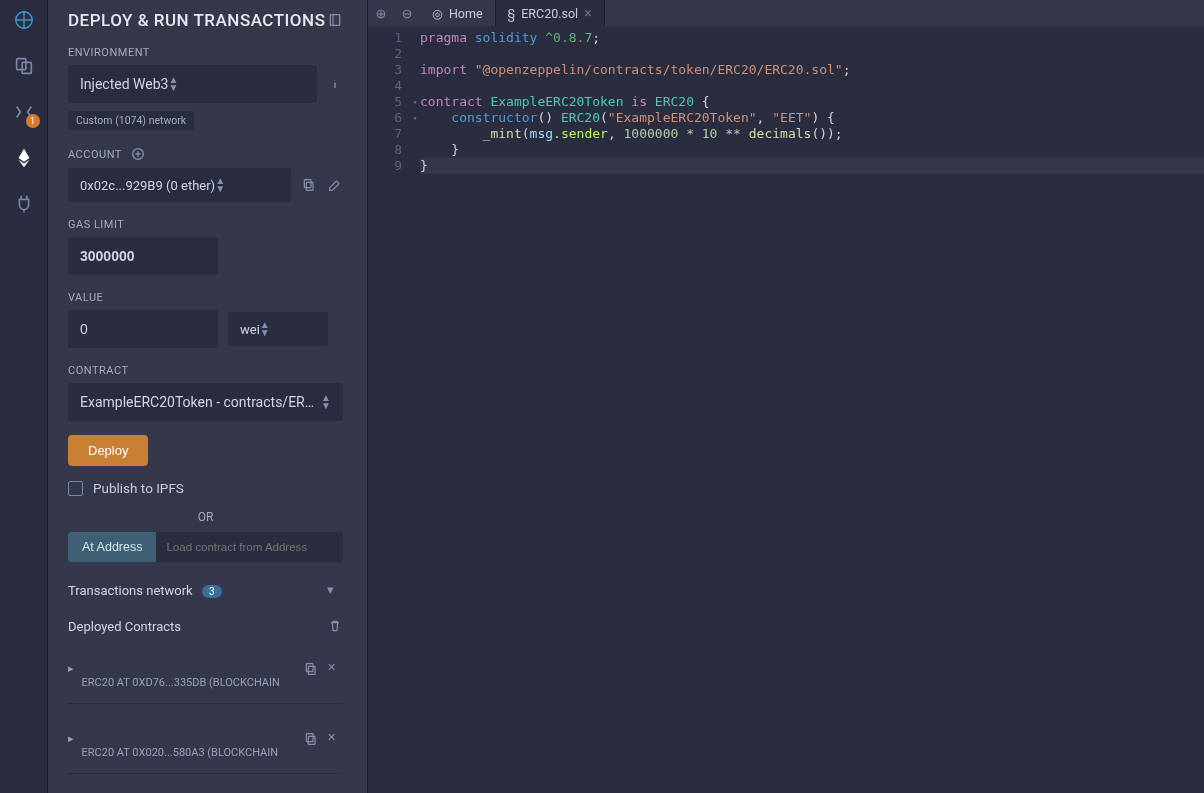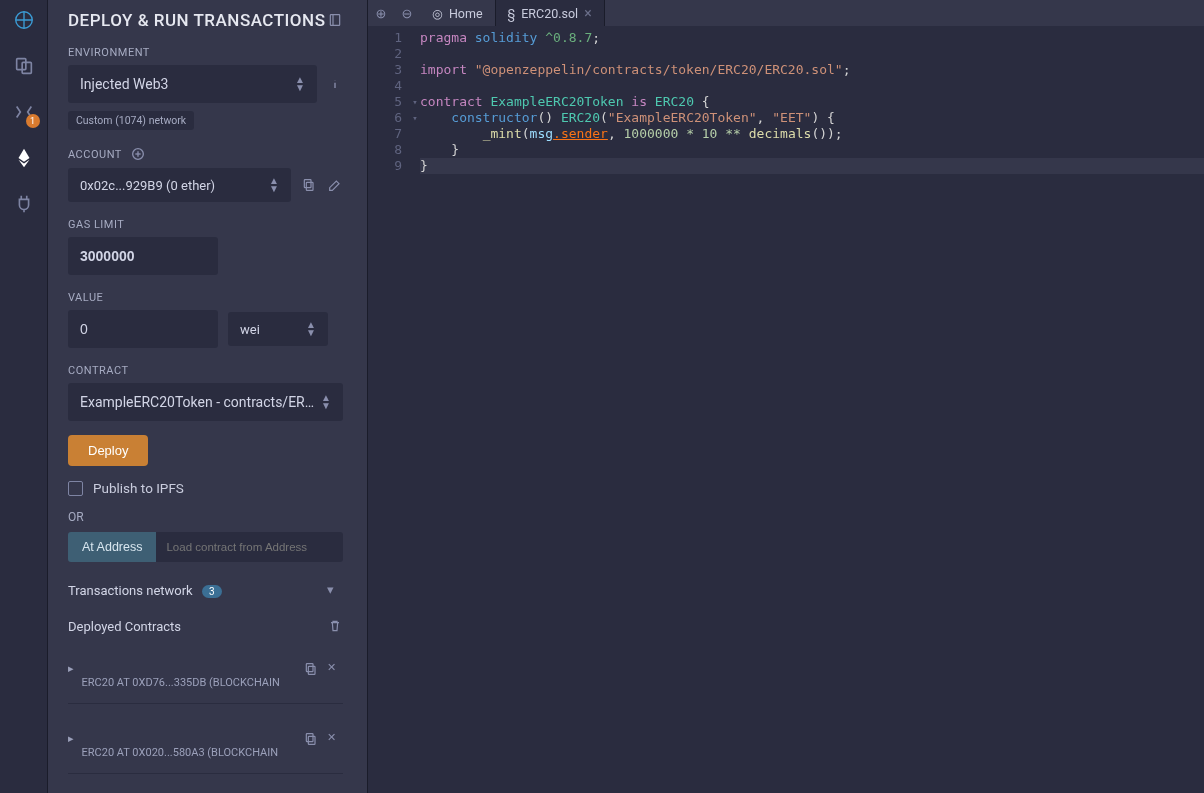--- a/index.html
+++ b/index.html
@@ -48,38 +48,38 @@
 .sidepanel h1 {
   font-size: 17px; font-weight:500; letter-spacing:0.5px;
   color:#e6e8f0;
   display:flex;align-items:center;justify-content:space-between;
 }
 .label { font-size:11px; letter-spacing:0.5px; color:#a6abc2; margin-top:16px; margin-bottom:6px; display:flex;align-items:center;gap:8px;}
 .select, .input {
   background:#2a2c3f; border:none; color:#d2d5e6;
   height:38px; padding:0 12px; border-radius:3px;
   width:100%; font-size:14px;
-  display:flex;align-items:center;justify-content:space-between;
+  display:flex;align-items:center;justify-content:flex-start;
 }
 .select.small{height:34px;font-size:13px;}
 .input { font-size:14px; }
 .row { display:flex; gap:10px; align-items:center; }
 .caret { color:#8a8fad; font-size:10px; line-height:8px;}
 .hint {
   display:inline-block; background:#2a2c3f; color:#a6abc2;
   font-size:10.5px; padding:3px 8px; border-radius:3px; margin-top:8px;
 }
 .btn-deploy {
   background:#c98034; color:#fff; border:none;
   padding:8px 20px; border-radius:4px; font-size:13px;
   margin-top:14px; cursor:pointer;
 }
 .checkbox-row { display:flex;align-items:center;gap:10px;margin-top:14px;font-size:13.5px;color:#c9ccdd;}
 .checkbox-box{width:15px;height:15px;border:1.5px solid #7e84a3;border-radius:2px;}
-.or{ color:#a6abc2;font-size:12px;margin:14px 0 8px;}
+.or{ text-align:center;color:#a6abc2;font-size:12px;margin:14px 0 8px;}
 .ataddr-row{display:flex;}
 .ataddr-btn{background:#3e5f74;color:#d8e6ef;padding:8px 14px;border:none;border-radius:3px 0 0 3px;font-size:12.5px;}
 .ataddr-input{flex:1;background:#2a2c3f;border:none;color:#8a8fad;font-size:11.5px;padding:0 10px;border-radius:0 3px 3px 0;}
 .section-head{display:flex;align-items:center;justify-content:space-between;margin-top:20px;font-size:13px;color:#d2d5e6;}
 .pill{background:#3b6f95;color:#fff;font-size:10px;padding:1px 7px;border-radius:9px;margin-left:6px;}
 .deployed-item{display:flex;align-items:center;gap:8px;font-size:11px;color:#9ba0ba;margin-top:14px;padding-bottom:14px;border-bottom:1px solid #2a2c3f;}
 .deployed-item .name{flex:1;white-space:nowrap;overflow:hidden;text-overflow:ellipsis;margin-top:28px;}
 .mini-ic{width:16px;height:16px;color:#8a8fad;cursor:pointer;}
 .mini-ic svg{width:16px;height:16px;}
 .editor-area{flex:1;background:#2a2c3f;display:flex;flex-direction:column;}
@@ -98,21 +98,21 @@
 .hl-line{background:#35374b;}
 .kw{color:#c586c0;}
 .kw2{color:#569cd6;}
 .type{color:#4ec9b0;}
 .ver{color:#6aaf7d;}
 .str{color:#ce9178;}
 .num{color:#b5cea8;}
 .fn{color:#dcdcaa;}
 .var{color:#9cdcfe;}
 .pun{color:#d4d4d4;}
-.id{color:#f97316;text-decoration:underline;}
+.id{color:#bef264;}
 .info-ic{color:#8a8fad;}
 </style>
 </head>
 <body>
 
 <div class="iconbar">
   <div class="ic">
     <svg viewBox="0 0 24 24" fill="none" stroke="#3b9bd4" stroke-width="1.5">
         <circle cx="12" cy="12" r="9"></circle>
         <path d="M12 3v18M3 12h18"></path>

